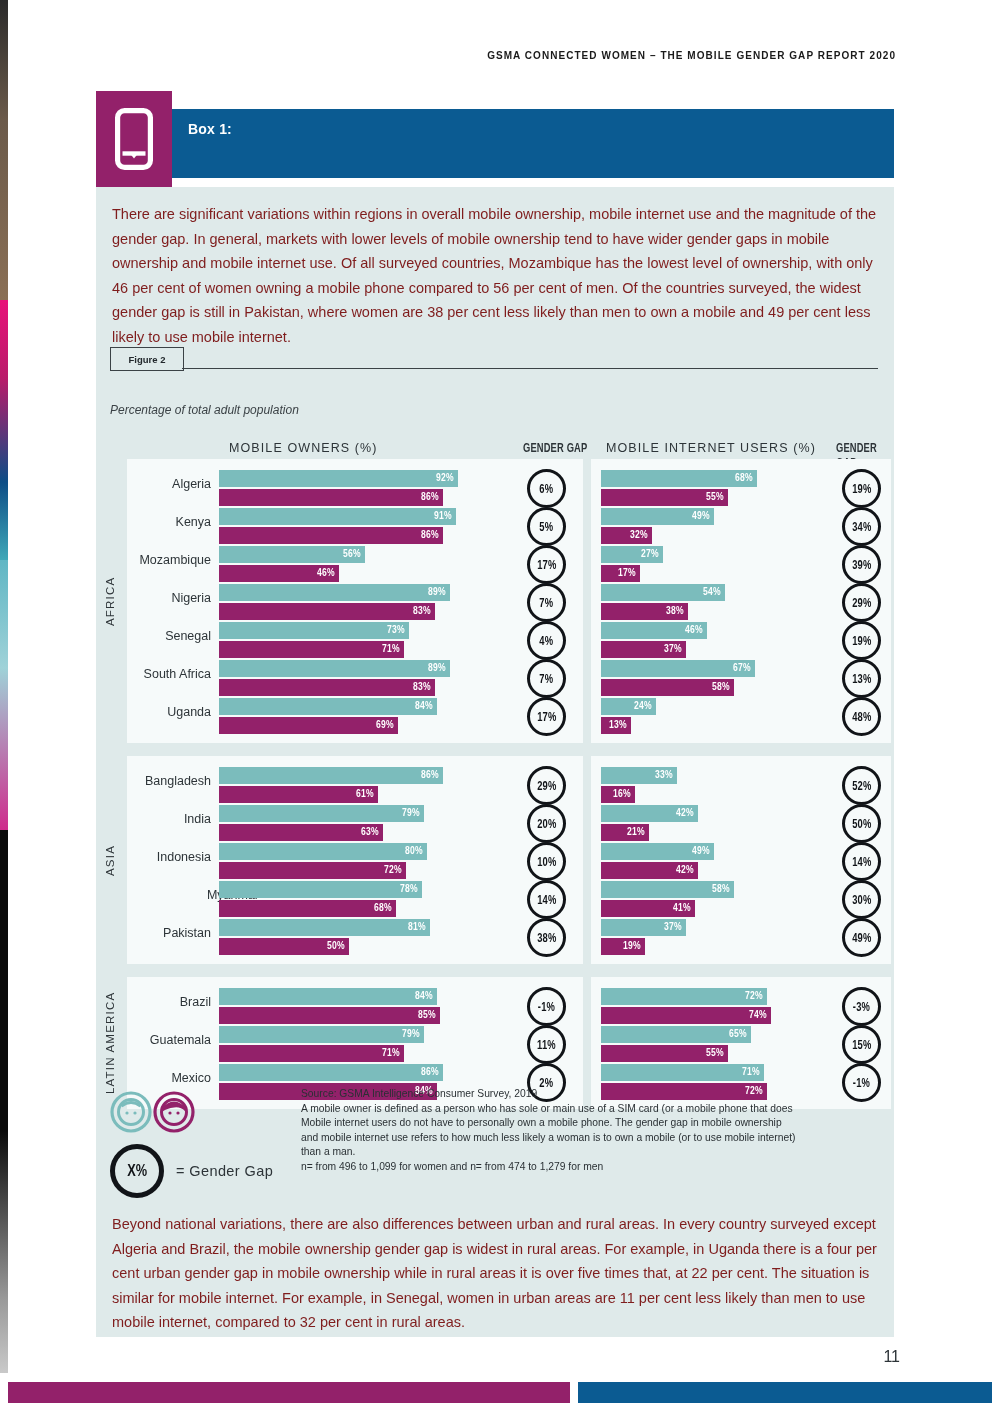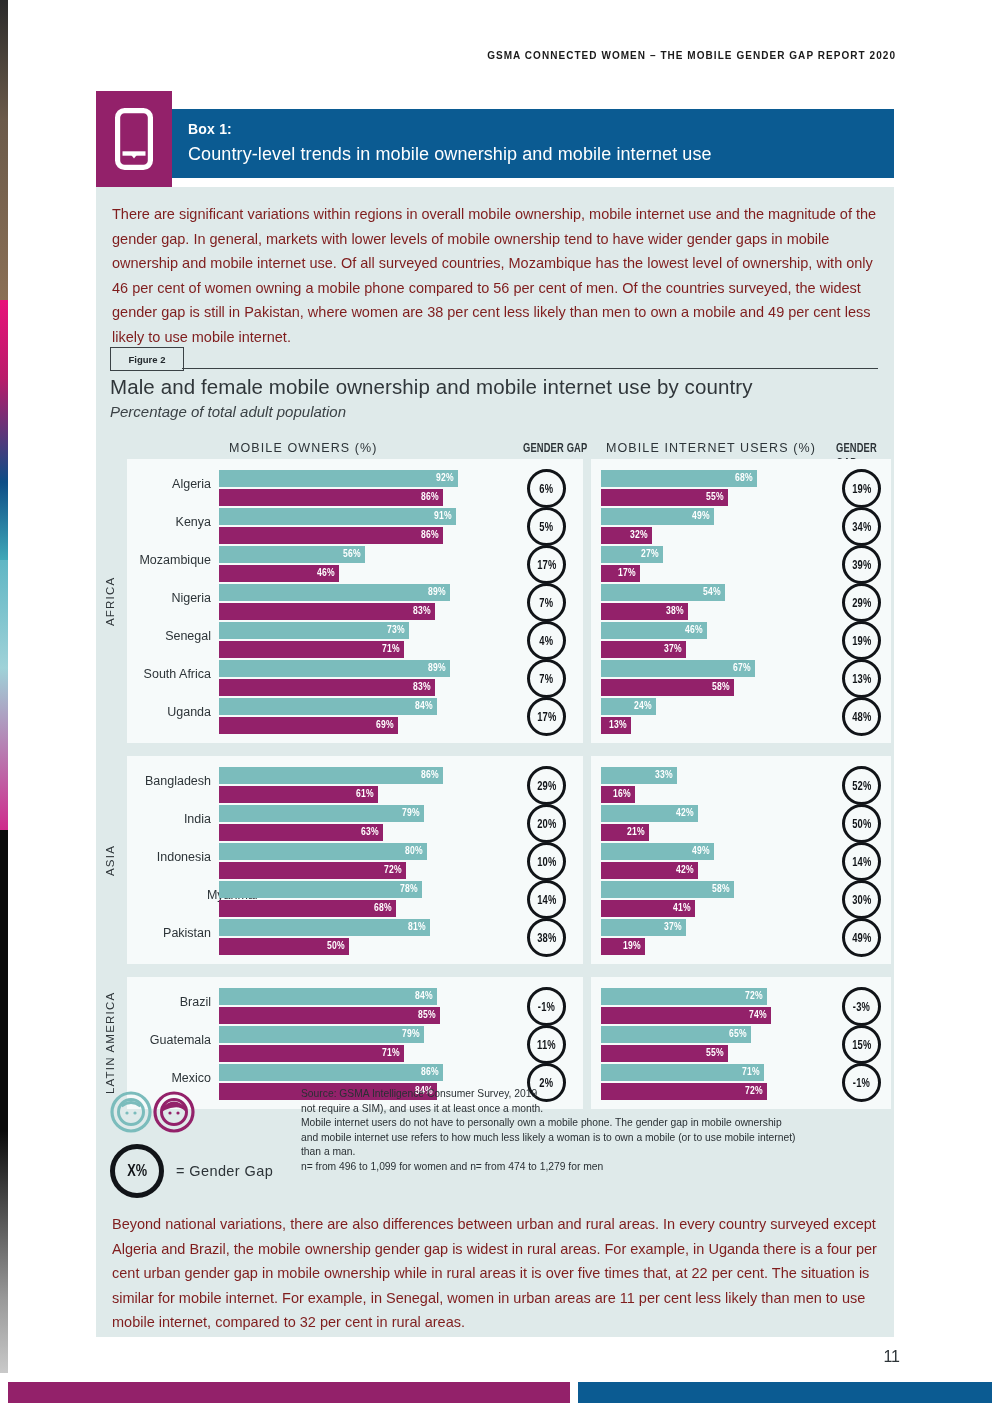--- a/index.html
+++ b/index.html
@@ -67,21 +67,21 @@
     display:flex;align-items:center;justify-content:center;
   }
   .fig-rule{position:absolute;left:86px;top:181px;width:696px;height:1px;background:#3b4246;}
 
   .fig-title{
     position:absolute;left:14px;top:188px;
     font-size:20.5px;font-weight:400;color:#30363a;letter-spacing:.1px;
   }
   .fig-sub{
     position:absolute;left:14px;top:216px;
-    font-size:15px;font-style:italic;color:#3b4246;
+    font-size:12px;font-style:italic;color:#3b4246;
   }
 
   
   .col-h{position:absolute;font-size:12.5px;letter-spacing:1.1px;color:#2d3438;}
   #h-owners{left:133px;top:254px;}
   #h-gg1{left:427px;top:253px;font-family:"Liberation Sans Narrow","Liberation Sans",sans-serif;font-weight:bold;font-size:13px;letter-spacing:.2px;transform:scaleX(.72);transform-origin:left top;}
   #h-users{left:510px;top:254px;}
   #h-gg2{left:740px;top:253px;font-family:"Liberation Sans Narrow","Liberation Sans",sans-serif;font-weight:bold;font-size:13px;letter-spacing:.2px;transform:scaleX(.72);transform-origin:left top;}
 
   
@@ -163,30 +163,28 @@
 
 <div class="box-icon">
   <svg width="38" height="62" viewBox="0 0 38 62" aria-hidden="true">
     <rect x="2.6" y="2.6" width="32.8" height="56.8" rx="7" ry="7" fill="none" stroke="#ffffff" stroke-width="5.2"></rect>
     <line x1="7.5" y1="45.5" x2="30.5" y2="45.5" stroke="#ffffff" stroke-width="4.4"></line>
     <path d="M15 45.5 h8 l-4 5 z" fill="#ffffff"></path>
   </svg>
 </div>
 <div class="box-head">
   <div class="t1">Box 1:</div>
-  <div class="t2">Country-level trends in mobile ownership and mobile internet use</div>
 </div>
 
 <div class="panel">
 
   <div class="para" id="intro-para">There are significant variations within regions in overall mobile ownership, mobile internet use and the magnitude of the gender gap. In general, markets with lower levels of mobile ownership tend to have wider gender gaps in mobile ownership and mobile internet use. Of all surveyed countries, Mozambique has the lowest level of ownership, with only 46 per cent of women owning a mobile phone compared to 56 per cent of men. Of the countries surveyed, the widest gender gap is still in Pakistan, where women are 38 per cent less likely than men to own a mobile and 49 per cent less likely to use mobile internet.</div>
 
   <div class="fig-tag">Figure 2</div>
   <div class="fig-rule"></div>
-  <div class="fig-title">Male and female mobile ownership and mobile internet use by country</div>
   <div class="fig-sub">Percentage of total adult population</div>
 
   <div class="col-h" id="h-owners">MOBILE OWNERS (%)</div>
   <div class="col-h" id="h-gg1">GENDER GAP</div>
   <div class="col-h" id="h-users">MOBILE INTERNET USERS (%)</div>
   <div class="col-h" id="h-gg2">GENDER GAP</div>
 
   <div id="chart-root">
       <div class="region-lab" style="top: 272px; height: 284px;">AFRICA</div>
       <div class="grp left" style="top: 272px; height: 284px;"></div>
@@ -565,21 +563,21 @@
 
   <div class="gg-legend">
     <div class="circ">
       <span>X%</span>
     </div>
     <div class="lab">= Gender Gap</div>
   </div>
 
   <div class="source" id="source-root">
       <div>Source: GSMA Intelligence Consumer Survey, 2019</div>
-      <div>not require a SIM), and uses it at least once a month.</div>
+      <div>A mobile owner is defined as a person who has sole or main use of a SIM card (or a mobile phone that does</div>
       <div>Mobile internet users do not have to personally own a mobile phone. The gender gap in mobile ownership</div>
       <div>and mobile internet use refers to how much less likely a woman is to own a mobile (or to use mobile internet)</div>
       <div>than a man.</div>
       <div>n= from 496 to 1,099 for women and n= from 474 to 1,279 for men</div>
     </div>
 
   <div class="para" id="outro-para">Beyond national variations, there are also differences between urban and rural areas. In every country surveyed except Algeria and Brazil, the mobile ownership gender gap is widest in rural areas. For example, in Uganda there is a four per cent urban gender gap in mobile ownership while in rural areas it is over five times that, at 22 per cent. The situation is similar for mobile internet. For example, in Senegal, women in urban areas are 11 per cent less likely than men to use mobile internet, compared to 32 per cent in rural areas.</div>
 </div>
 
 <div class="pageno">11</div>

